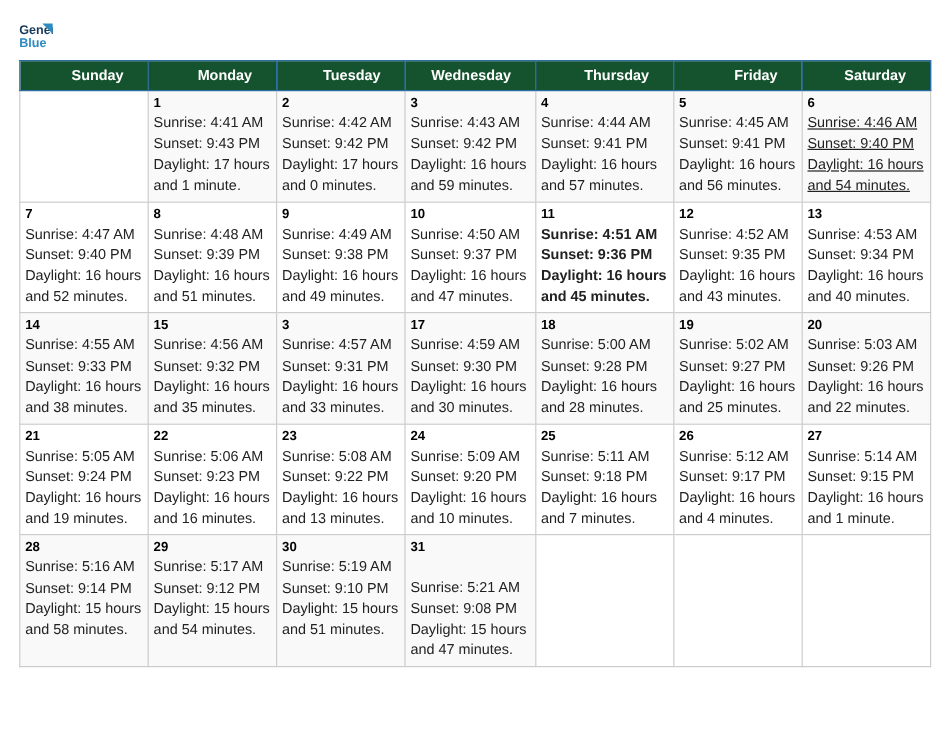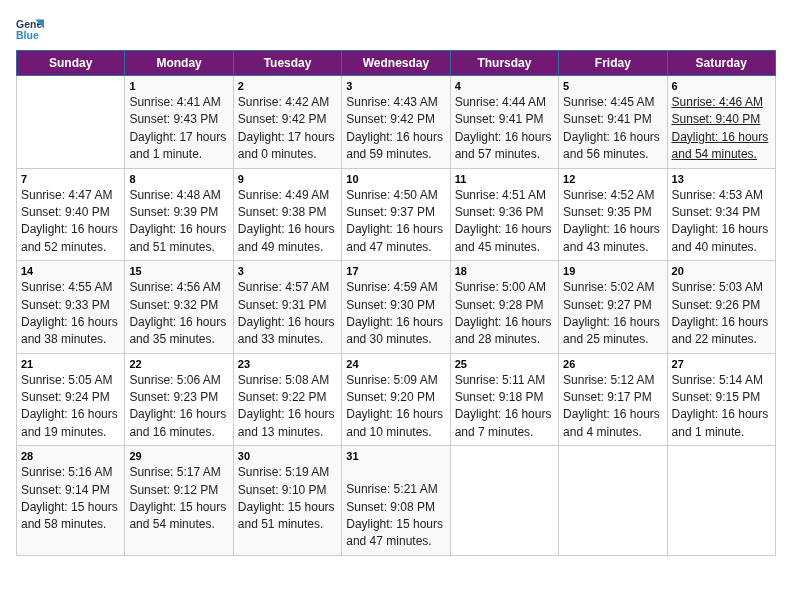--- a/index.html
+++ b/index.html
@@ -41,26 +41,26 @@
     .subtitle {
       font-size: 14px;
       color: #333;
     }
     table {
       width: 100%;
       border-collapse: collapse;
       font-size: 10.5px;
     }
     thead tr th {
-      background-color: #701a75;
+      background-color: #14532d;
       color: #fff;
       font-size: 12px;
       font-weight: bold;
-      padding: 5px 4px;
-      text-align: center;
+      padding: 5px 20px;
+      text-align: right;
       border: 1px solid #2e6da4;
     }
     tbody tr td {
       border: 1px solid #ccc;
       padding: 4px 4px;
       vertical-align: top;
       background: #fff;
       min-height: 70px;
       height: 78px;
     }
@@ -186,21 +186,21 @@
           </td>
           <td>
             <span class="day-num">10</span>
             <div class="day-info" style="white-space: pre-line;">Sunrise: 4:50 AM
 Sunset: 9:37 PM
 Daylight: 16 hours
 and 47 minutes.</div>
           </td>
           <td>
             <span class="day-num">11</span>
-            <div class="day-info" style="white-space: pre-line;">Sunrise: 4:51 AM
+            <div class="day-info" style="white-space: pre-line; font-weight: bold;">Sunrise: 4:51 AM
 Sunset: 9:36 PM
 Daylight: 16 hours
 and 45 minutes.</div>
           </td>
           <td>
             <span class="day-num">12</span>
             <div class="day-info" style="white-space: pre-line;">Sunrise: 4:52 AM
 Sunset: 9:35 PM
 Daylight: 16 hours
 and 43 minutes.</div>

